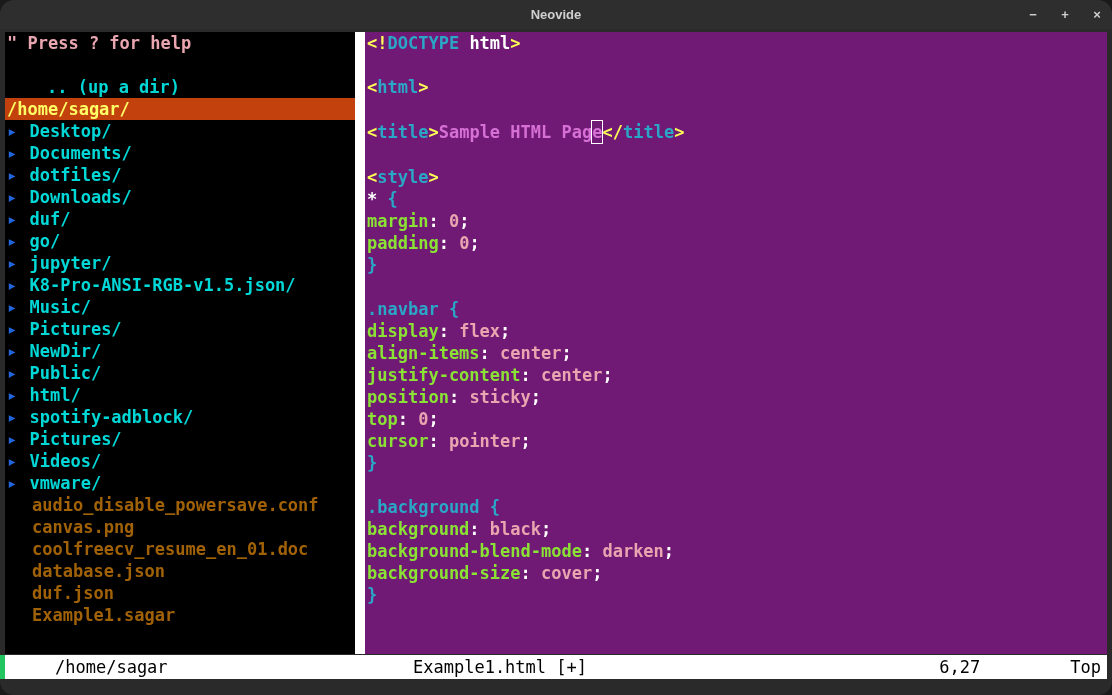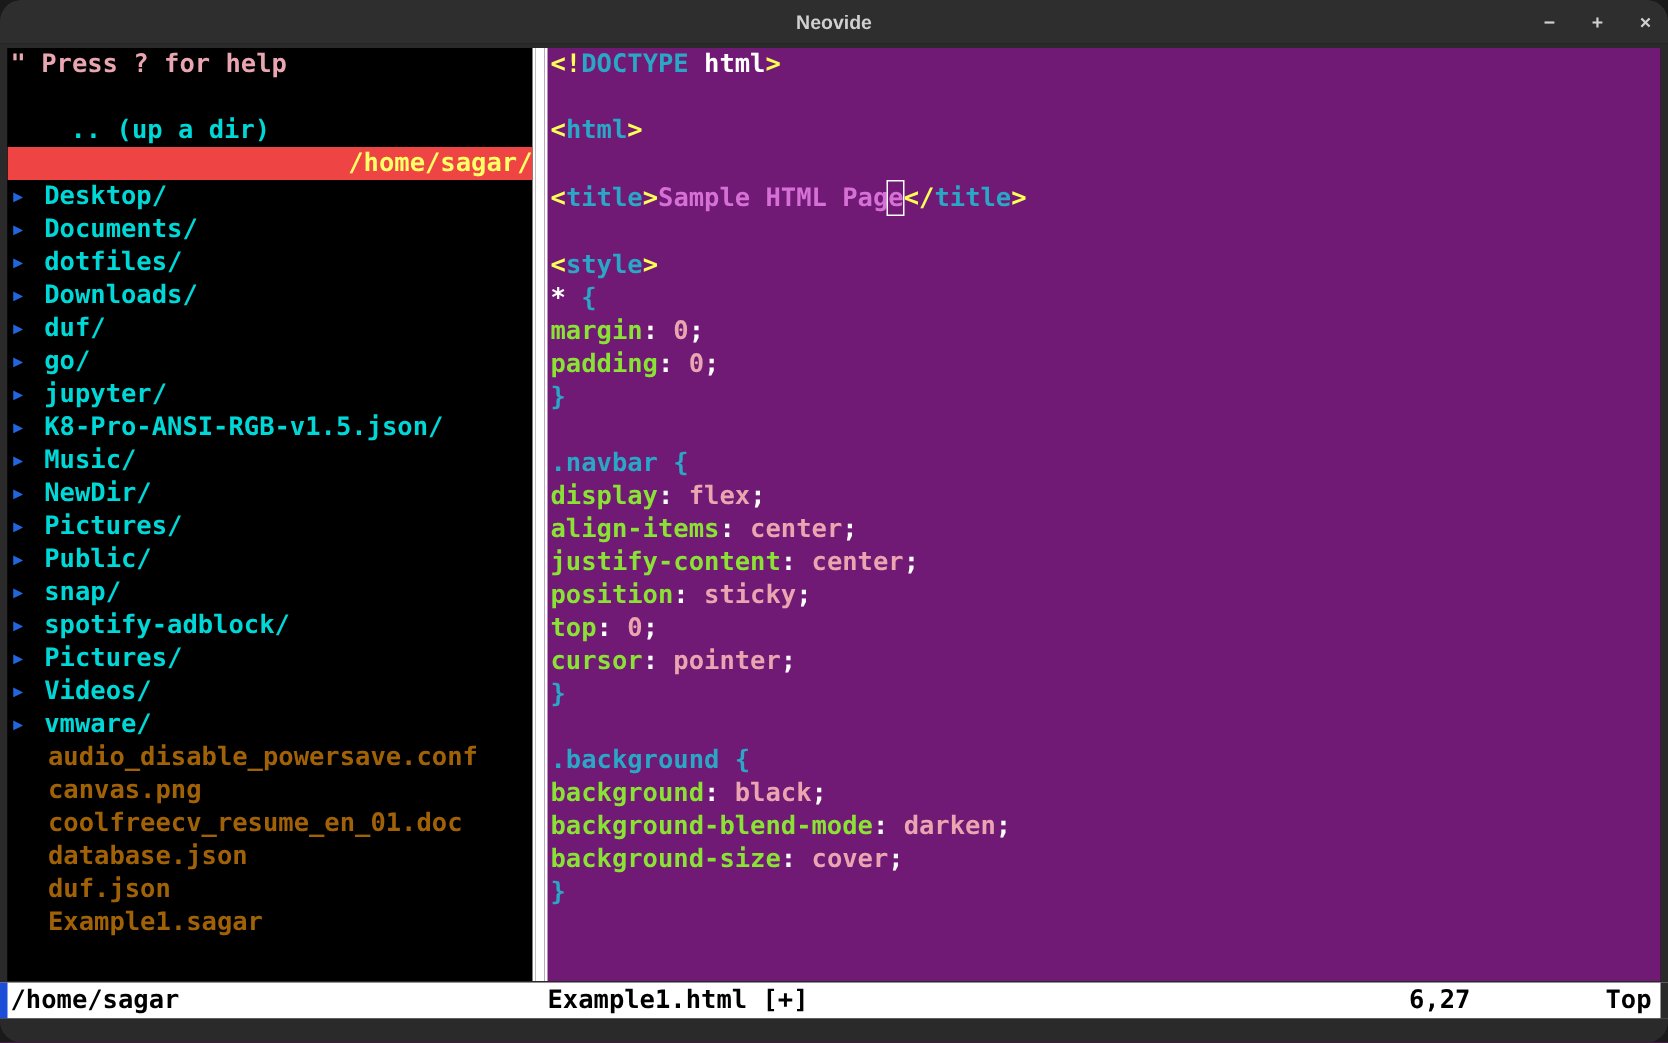--- a/index.html
+++ b/index.html
@@ -65,21 +65,21 @@
 }
 .pane-right {
   flex: 1;
   background: #701a75;
   overflow: hidden;
   border-left: 2px solid #fff;
 }
 .line { white-space: pre; padding-left: 2px; }
 .help-line { color: #e9a5b0; }
 .updir { color: #00d7d7; margin-left: 40px; }
-.path-hl { background: #ef4444; color: #ffff66; width: 100%; display: block; text-align: right; }
+.path-hl { background: #c2410c; color: #ffff66; width: 100%; display: block; }
 .dir-item { color: #00d7d7; }
 .dir-item .arrow { color: #2266dd; padding-right: 2px; }
 .file-item { color: #a16207; padding-left: 27px; }
 .code-line { padding-left: 2px; }
 .c-yellow { color: #ffff55; }
 .c-cyan { color: #2aa7c7; }
 .c-white { color: #ffffff; }
 .c-magenta { color: #d670d6; }
 .c-green { color: #8ae234; }
 .c-pink { color: #e9a5b0; }
@@ -88,23 +88,24 @@
   border: 1px solid #ffffff;
   margin-left: -1px;
   margin-right: -1px;
 }
 .statusbar {
   height: 24px;
   background: #ffffff;
   color: #000000;
   display: flex;
   align-items: center;
-  font-weight: bold;
-  border-left: 5px solid #1d4ed8;
+  font-weight: normal;
+  border-left: 5px solid #22c55e;
   border-right: 5px solid #2a2a2a;
+  padding-left: 48px;
 }
 .sb-left { width: 354px; padding-left: 2px; }
 .sb-file { flex: 0 0 auto; padding-left: 6px; }
 .sb-spacer { flex: 1; }
 .sb-pos { padding-right: 90px; }
 .sb-top { padding-right: 6px; }
 .bottom-pad { height: 16px; background: #2a2a2a; }
 </style>
 </head>
 <body>
@@ -128,24 +129,24 @@
       <div id="dir-list">
           <div class="line dir-item"><span class="arrow">▸</span><span> Desktop/</span></div>
           <div class="line dir-item"><span class="arrow">▸</span><span> Documents/</span></div>
           <div class="line dir-item"><span class="arrow">▸</span><span> dotfiles/</span></div>
           <div class="line dir-item"><span class="arrow">▸</span><span> Downloads/</span></div>
           <div class="line dir-item"><span class="arrow">▸</span><span> duf/</span></div>
           <div class="line dir-item"><span class="arrow">▸</span><span> go/</span></div>
           <div class="line dir-item"><span class="arrow">▸</span><span> jupyter/</span></div>
           <div class="line dir-item"><span class="arrow">▸</span><span> K8-Pro-ANSI-RGB-v1.5.json/</span></div>
           <div class="line dir-item"><span class="arrow">▸</span><span> Music/</span></div>
+          <div class="line dir-item"><span class="arrow">▸</span><span> Pictures/</span></div>
           <div class="line dir-item"><span class="arrow">▸</span><span> NewDir/</span></div>
-          <div class="line dir-item"><span class="arrow">▸</span><span> Pictures/</span></div>
           <div class="line dir-item"><span class="arrow">▸</span><span> Public/</span></div>
-          <div class="line dir-item"><span class="arrow">▸</span><span> snap/</span></div>
+          <div class="line dir-item"><span class="arrow">▸</span><span> html/</span></div>
           <div class="line dir-item"><span class="arrow">▸</span><span> spotify-adblock/</span></div>
           <div class="line dir-item"><span class="arrow">▸</span><span> Pictures/</span></div>
           <div class="line dir-item"><span class="arrow">▸</span><span> Videos/</span></div>
           <div class="line dir-item"><span class="arrow">▸</span><span> vmware/</span></div>
         </div>
       <div id="file-list">
           <div class="line file-item">audio_disable_powersave.conf</div>
           <div class="line file-item">canvas.png</div>
           <div class="line file-item">coolfreecv_resume_en_01.doc</div>
           <div class="line file-item">database.json</div>

